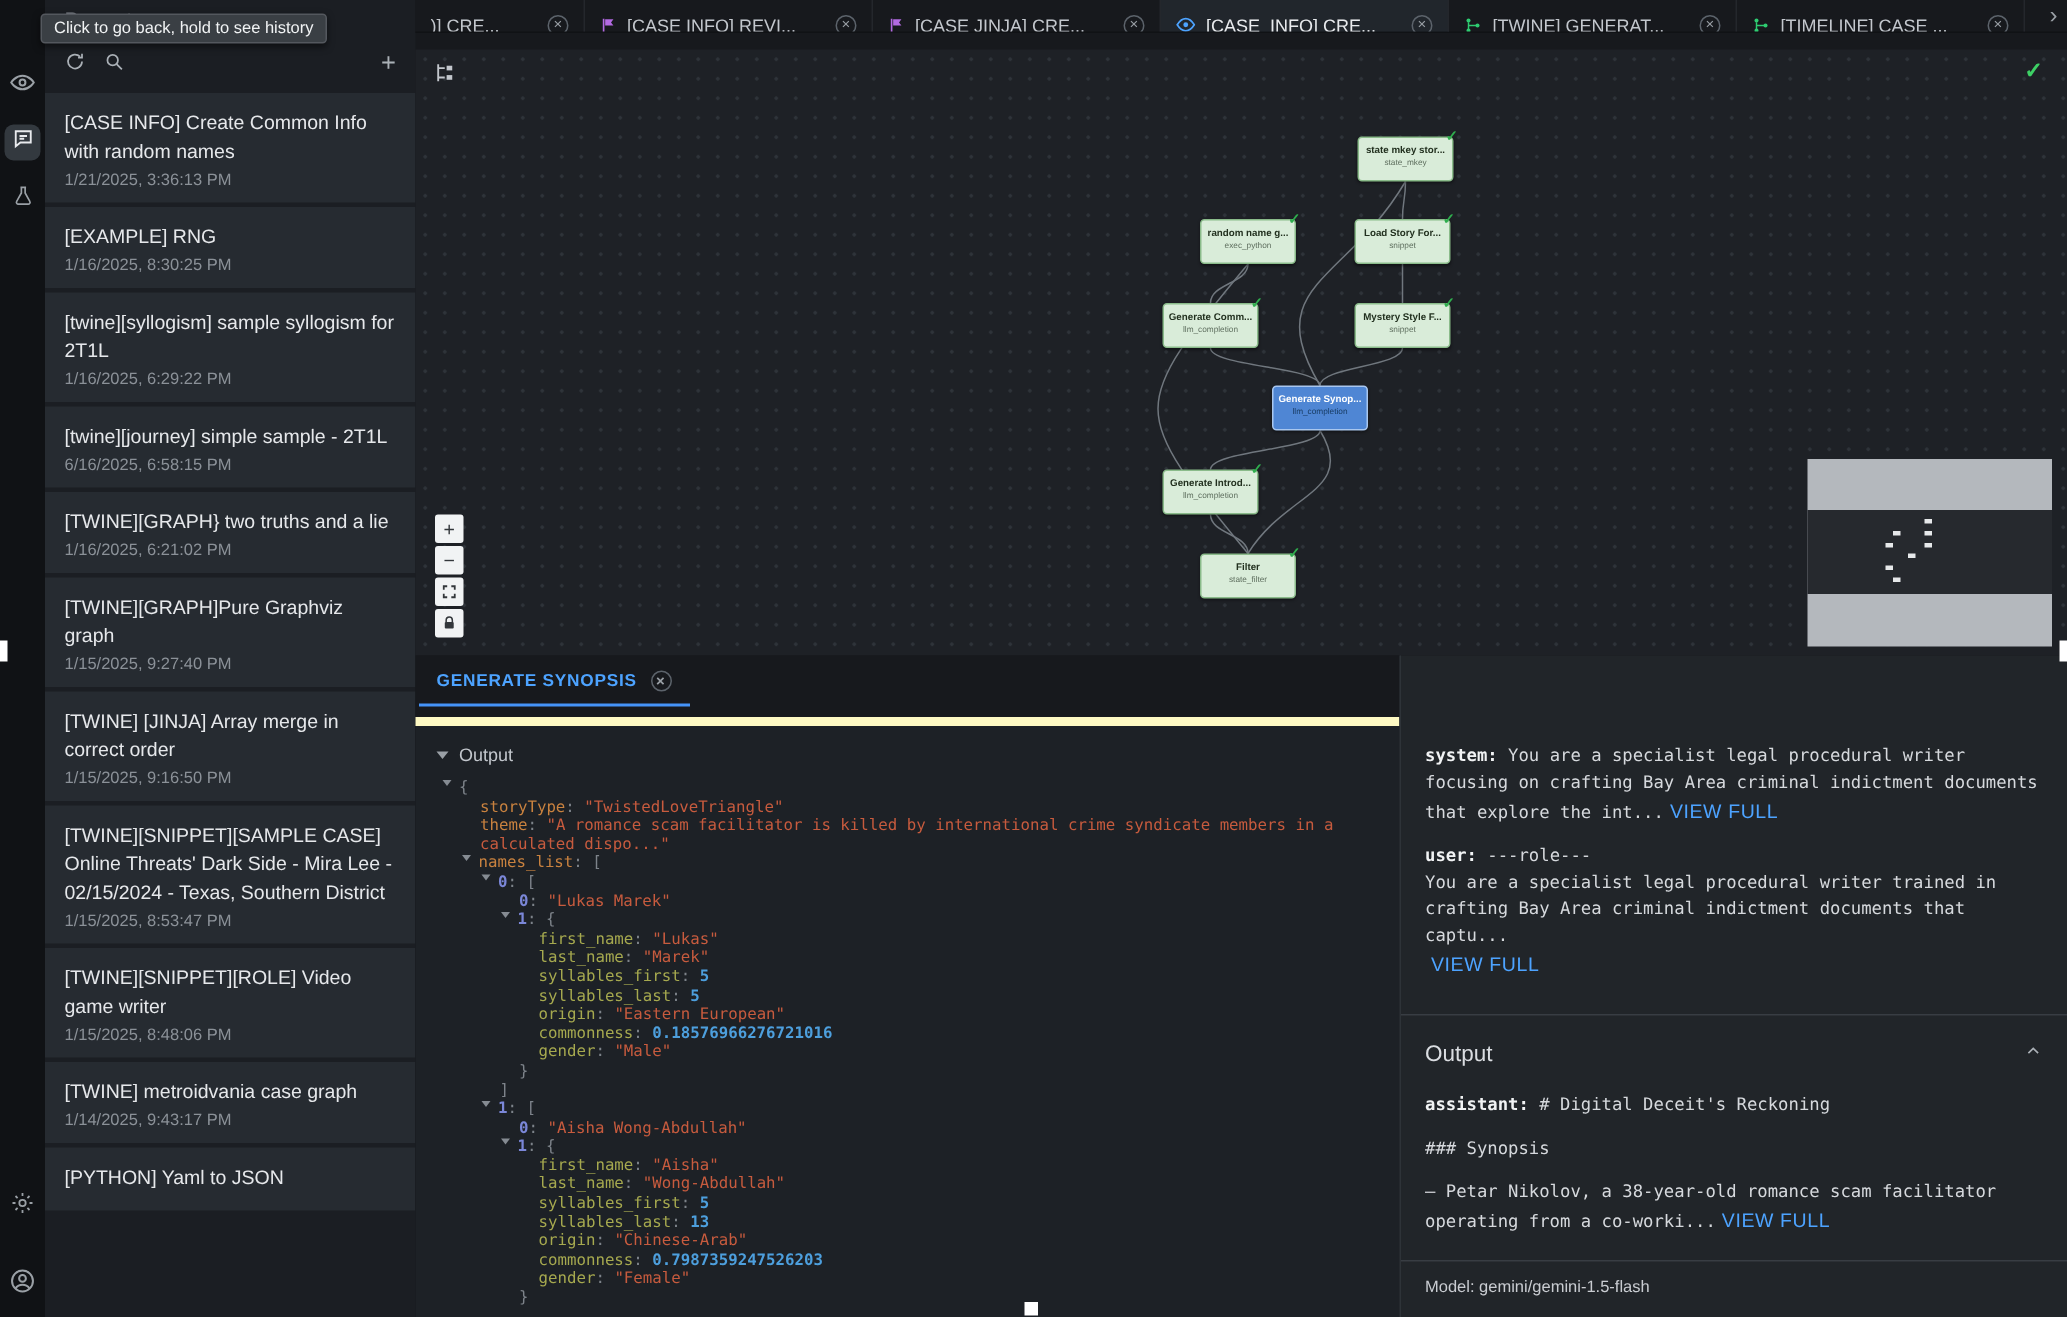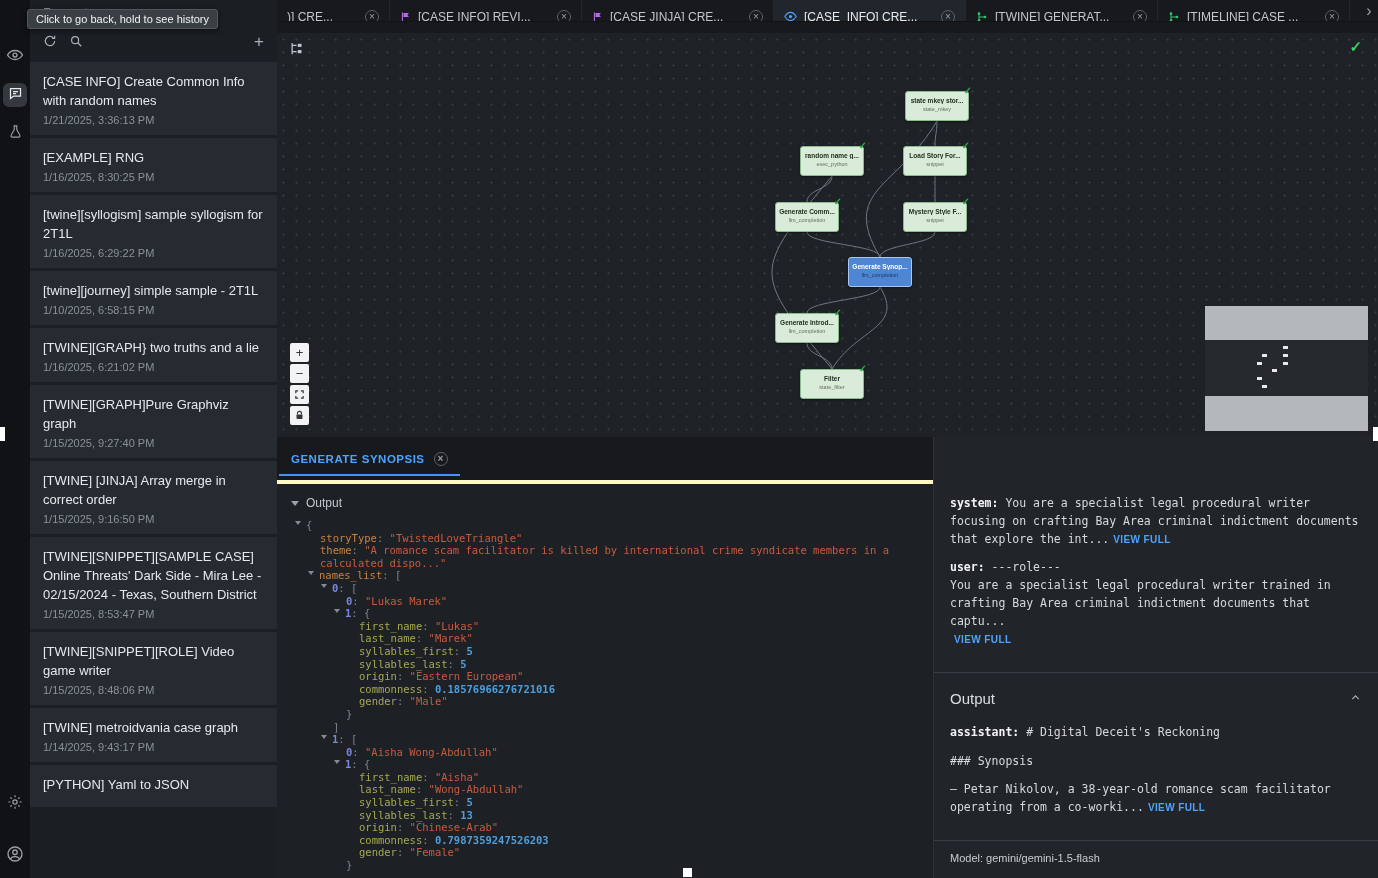--- a/index.html
+++ b/index.html
@@ -66,21 +66,21 @@
   .zoomctl { position:absolute; left:13px; top:310px; display:flex; flex-direction:column; gap:2px; }
   .zoomctl button { width:19px; height:19px; background:#f1f3f4; border:none; border-radius:2px;
                     color:#33373b; font-size:13px; line-height:1; display:flex; align-items:center;
                     justify-content:center; cursor:pointer; font-family:"Liberation Sans",sans-serif; }
   .minimap { position:absolute; right:10px; bottom:6px; width:163px; height:125px; background:#b4b8bd; cursor:pointer; }
   .mm-view { position:absolute; left:0; right:0; top:34px; height:56px; background:#26292e; }
   .mm-mark { position:absolute; width:5px; height:3px; background:#e6e8ea; }
 
   
   .bottom-left { position:absolute; left:277px; top:437px; width:656px; height:441px; background:#17191d; }
-  .b-tabs { height:47px; border-bottom:4px solid #fef9c3; display:flex; align-items:center; padding-left:2px; }
+  .b-tabs { height:47px; border-bottom:6px solid #fef9c3; display:flex; align-items:flex-start; padding-left:2px; }
   .b-tab { display:inline-flex; align-items:center; gap:9px; height:34px; padding:0 12px;
            color:#4da3ff; font-size:11.5px; font-weight:bold; letter-spacing:.5px;
            box-shadow:inset 0 -2px 0 #4593f8; cursor:pointer; }
   .json-wrap { position:absolute; left:0; right:0; top:47px; bottom:0; background:#1d2126; padding:12px 14px; overflow:hidden; }
   .out-head { display:flex; align-items:center; gap:7px; font-size:12px; color:#c3c7cd; margin-bottom:9px; cursor:pointer; }
   .caret-down { display:inline-block; width:0; height:0; border:4px solid transparent;
                 border-top:5px solid #9aa0a6; margin-top:4px; }
   .json-tree { font-family:"DejaVu Sans Mono",monospace; font-size:10.5px; line-height:12.6px; }
   .j-line { white-space:pre-wrap; }
   .j-caret { display:inline-block; width:0; height:0; border:3.5px solid transparent;
@@ -91,21 +91,21 @@
   .j-s  { color:#c75b3e; }
   .j-n  { color:#4d9fdd; font-weight:bold; }
   .j-ix { color:#7b87d8; font-weight:bold; }
 
   
   .bottom-right { position:absolute; left:933px; top:437px; width:445px; height:441px; background:#212529;
                   border-left:1px solid #2e3338; padding:58px 16px 0; display:flex; flex-direction:column;
                   font-family:"DejaVu Sans Mono",monospace; font-size:11.5px; line-height:1.55; color:#d6d9dd; }
   .msg { margin-bottom:11px; }
   .msg b { color:#f1f3f4; }
-  .viewfull { font-family:"Liberation Sans",sans-serif; font-size:10px; font-weight:bold;
+  .viewfull { font-family:"Liberation Sans",sans-serif; font-size:13px; font-weight:normal;
               color:#4da3ff; letter-spacing:.4px; margin-left:4px; cursor:pointer; text-decoration:none; }
   .divider { border-top:1px solid #383d43; margin:12px -16px 14px; }
   .out-title-row { display:flex; align-items:center; justify-content:space-between;
                    font-family:"Liberation Sans",sans-serif; font-size:15px; color:#dadde1;
                    margin:0 0 14px; cursor:pointer; }
   .footer { margin-top:auto; border-top:1px solid #383d43; margin-left:-16px; margin-right:-16px;
             padding:8px 16px 10px; font-family:"Liberation Sans",sans-serif; font-size:11px;
             color:#c9ccd1; line-height:1.75; }
 
   
@@ -181,21 +181,21 @@
         <div class="p-item">
           <div class="p-title">[EXAMPLE] RNG</div>
           <div class="p-date">1/16/2025, 8:30:25 PM</div>
         </div>
         <div class="p-item">
           <div class="p-title">[twine][syllogism] sample syllogism for 2T1L</div>
           <div class="p-date">1/16/2025, 6:29:22 PM</div>
         </div>
         <div class="p-item">
           <div class="p-title">[twine][journey] simple sample - 2T1L</div>
-          <div class="p-date">1/10/2025, 6:58:15 PM</div>
+          <div class="p-date">6/16/2025, 6:58:15 PM</div>
         </div>
         <div class="p-item">
           <div class="p-title">[TWINE][GRAPH} two truths and a lie</div>
           <div class="p-date">1/16/2025, 6:21:02 PM</div>
         </div>
         <div class="p-item">
           <div class="p-title">[TWINE][GRAPH]Pure Graphviz graph</div>
           <div class="p-date">1/15/2025, 9:27:40 PM</div>
         </div>
         <div class="p-item">

